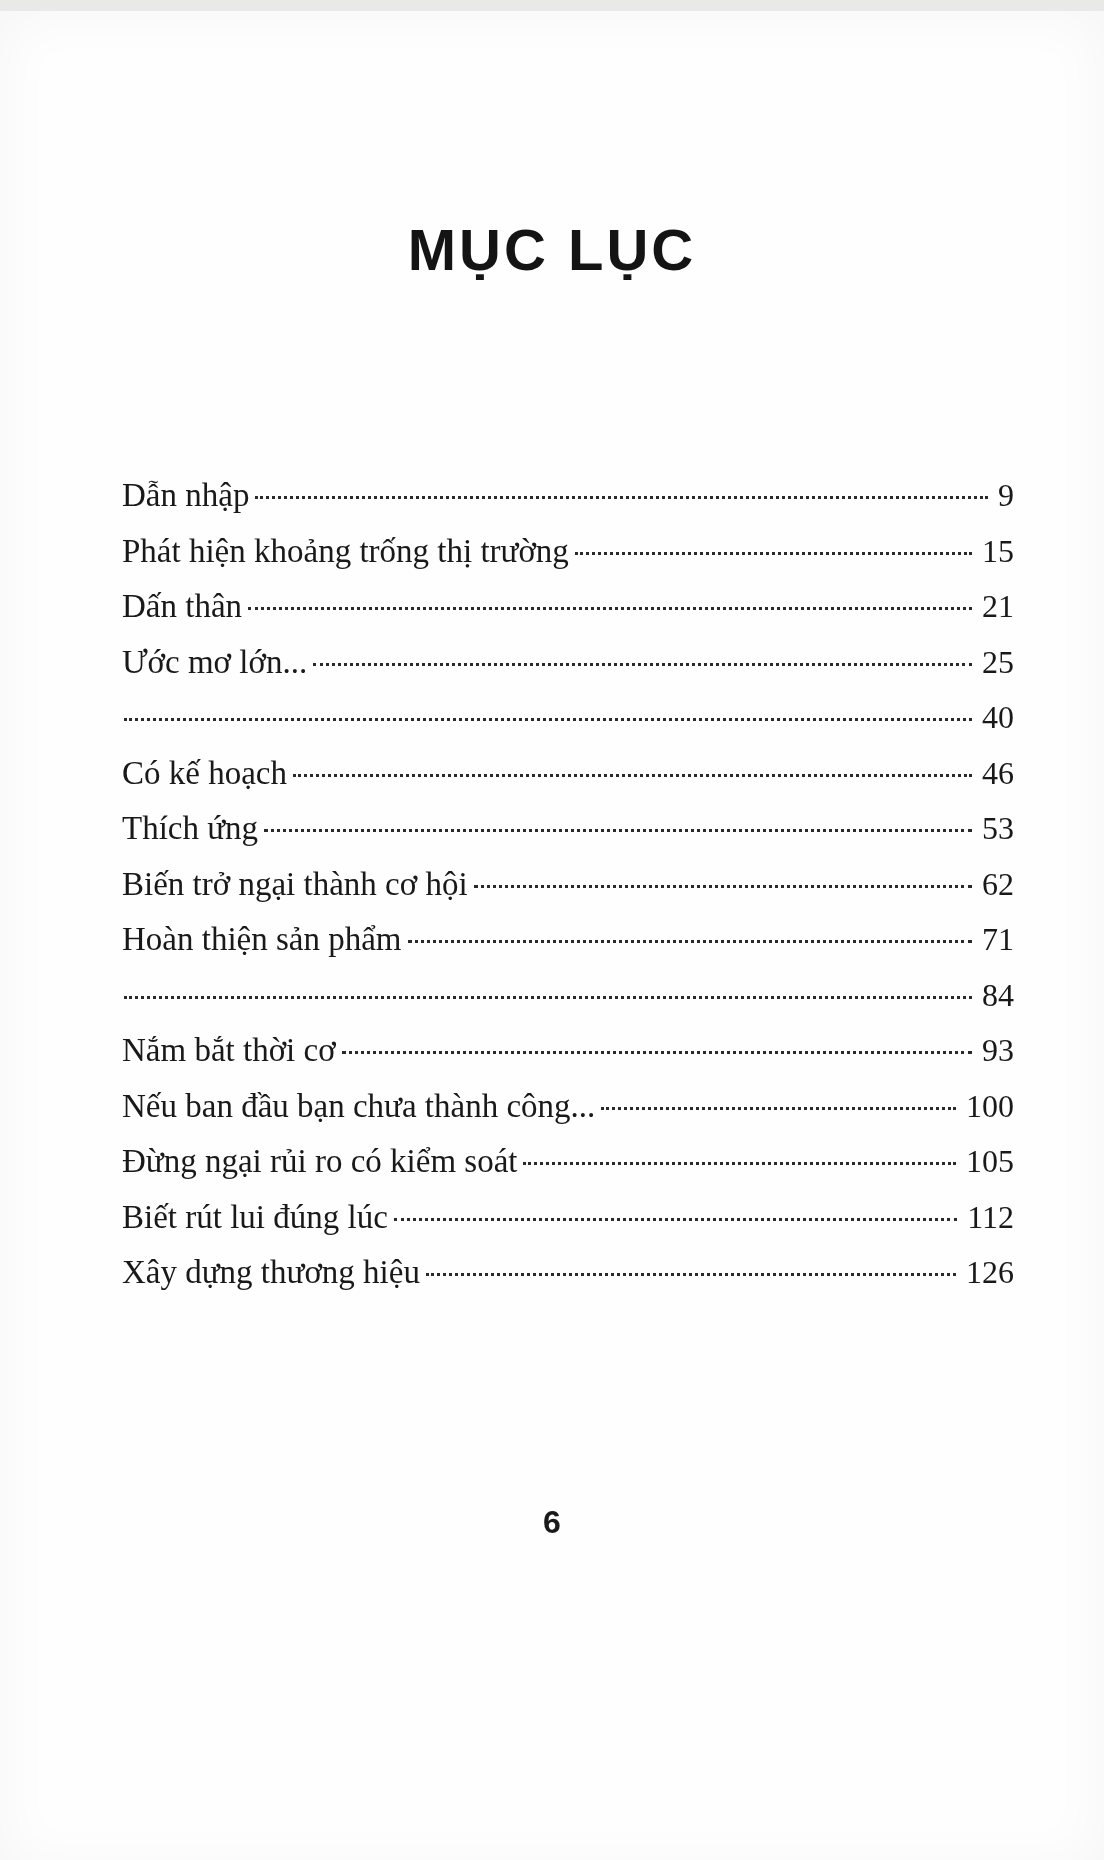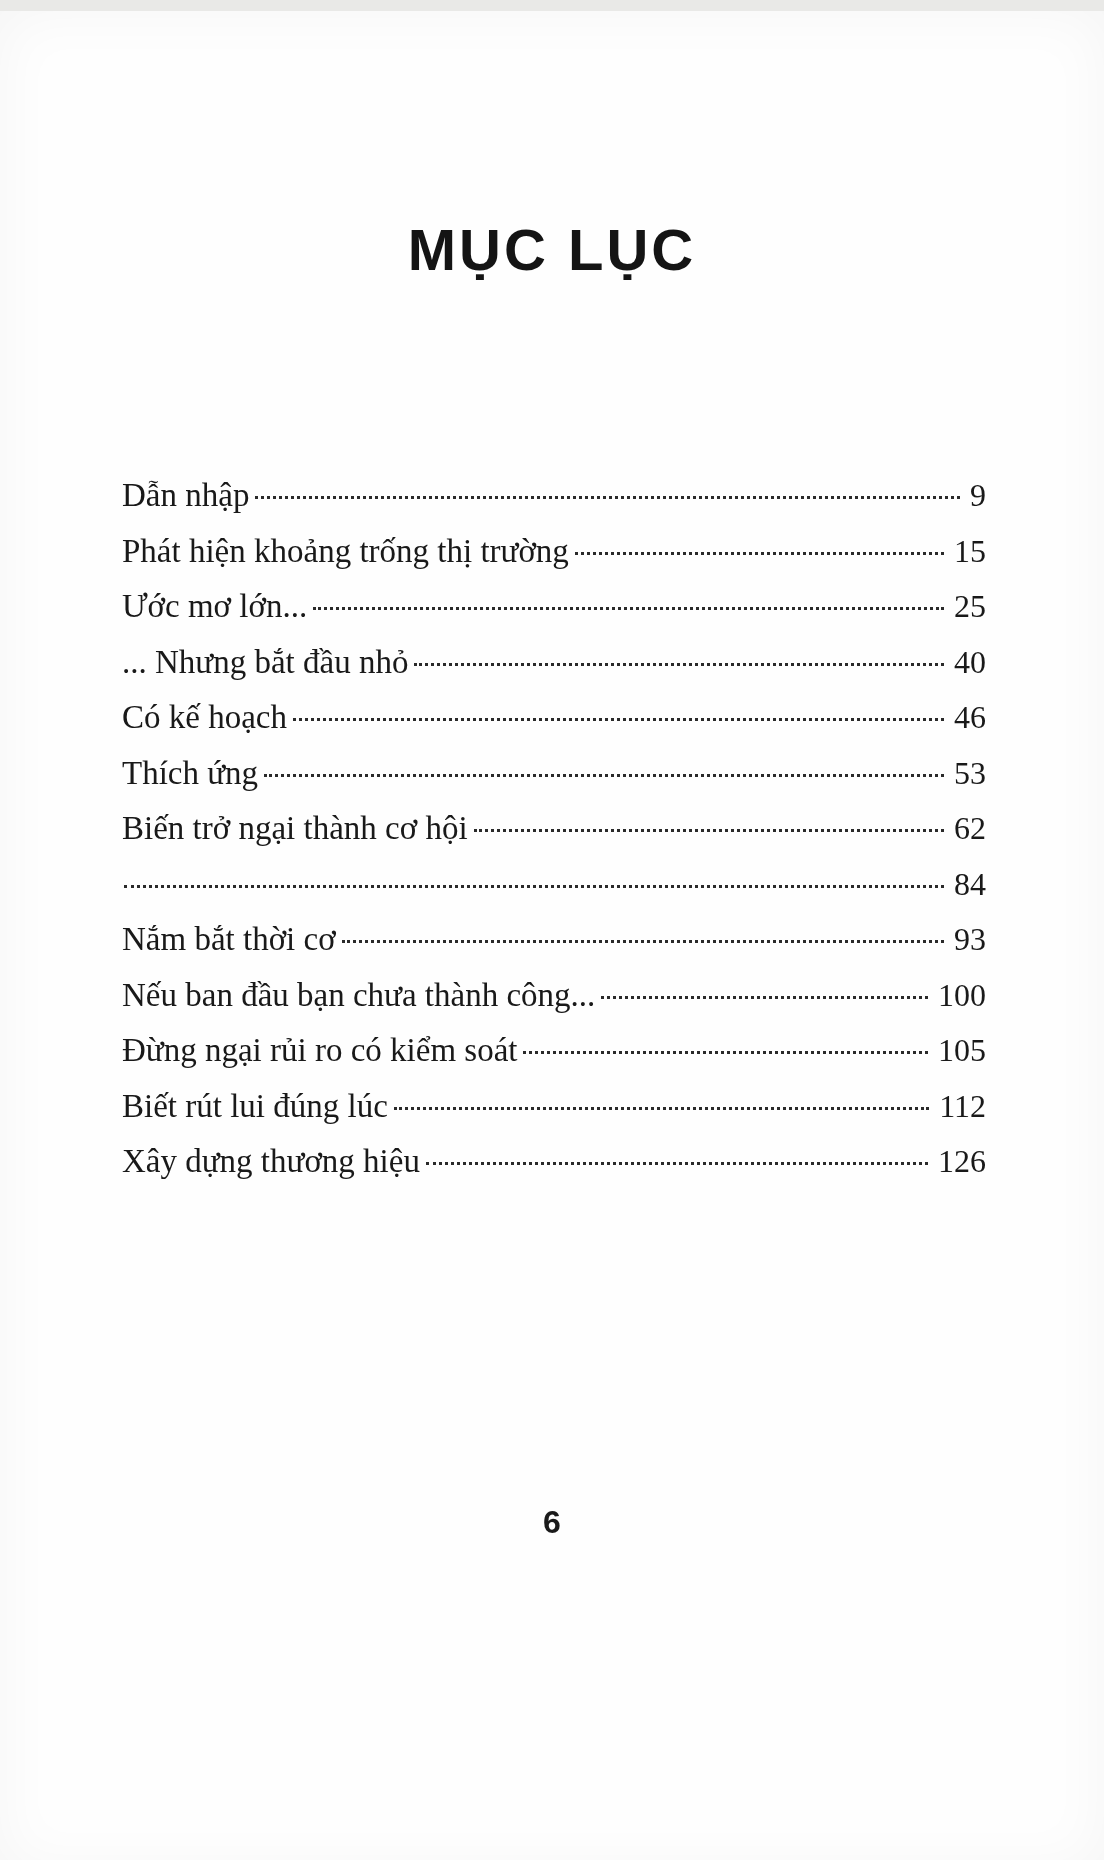--- a/index.html
+++ b/index.html
@@ -23,21 +23,21 @@
     padding-top: 205px;
     text-align: center;
     font-family: "Liberation Sans", sans-serif;
     font-weight: 800;
     font-size: 58px;
     letter-spacing: 3px;
     color: #141414;
   }
   .toc {
     margin-top: 185px;
-    padding: 0 118px 0 122px;
+    padding: 0 90px 0 122px;
     font-family: Liberation Serif, serif;
   }
   .toc-row {
     display: flex;
     align-items: baseline;
     height: 55.5px;
     font-size: 33px;
     line-height: 55.5px;
     color: #191919;
   }
@@ -83,30 +83,34 @@
     <span class="leader"></span>
     <span class="toc-page">9</span>
   </div>
 
   <div class="toc-row">
     <span class="toc-label">Phát hiện khoảng trống thị trường</span>
     <span class="leader"></span>
     <span class="toc-page">15</span>
   </div>
 
+  <div class="toc-row">
+    <span class="toc-label">Dấn thân</span>
+    <span class="leader"></span>
+    <span class="toc-page">21</span>
+  </div>
 
 
   <div class="toc-row">
     <span class="toc-label">Ước mơ lớn...</span>
     <span class="leader"></span>
     <span class="toc-page">25</span>
   </div>
 
   <div class="toc-row">
-    <span class="toc-label">... Nhưng bắt đầu nhỏ</span>
     <span class="leader"></span>
     <span class="toc-page">40</span>
   </div>
 
   <div class="toc-row">
     <span class="toc-label">Có kế hoạch</span>
     <span class="leader"></span>
     <span class="toc-page">46</span>
   </div>
 
@@ -115,20 +119,25 @@
     <span class="leader"></span>
     <span class="toc-page">53</span>
   </div>
 
   <div class="toc-row">
     <span class="toc-label">Biến trở ngại thành cơ hội</span>
     <span class="leader"></span>
     <span class="toc-page">62</span>
   </div>
 
+  <div class="toc-row">
+    <span class="toc-label">Hoàn thiện sản phẩm</span>
+    <span class="leader"></span>
+    <span class="toc-page">71</span>
+  </div>
 
 
   <div class="toc-row">
     <span class="leader"></span>
     <span class="toc-page">84</span>
   </div>
 
   <div class="toc-row">
     <span class="toc-label">Nắm bắt thời cơ</span>
     <span class="leader"></span>

